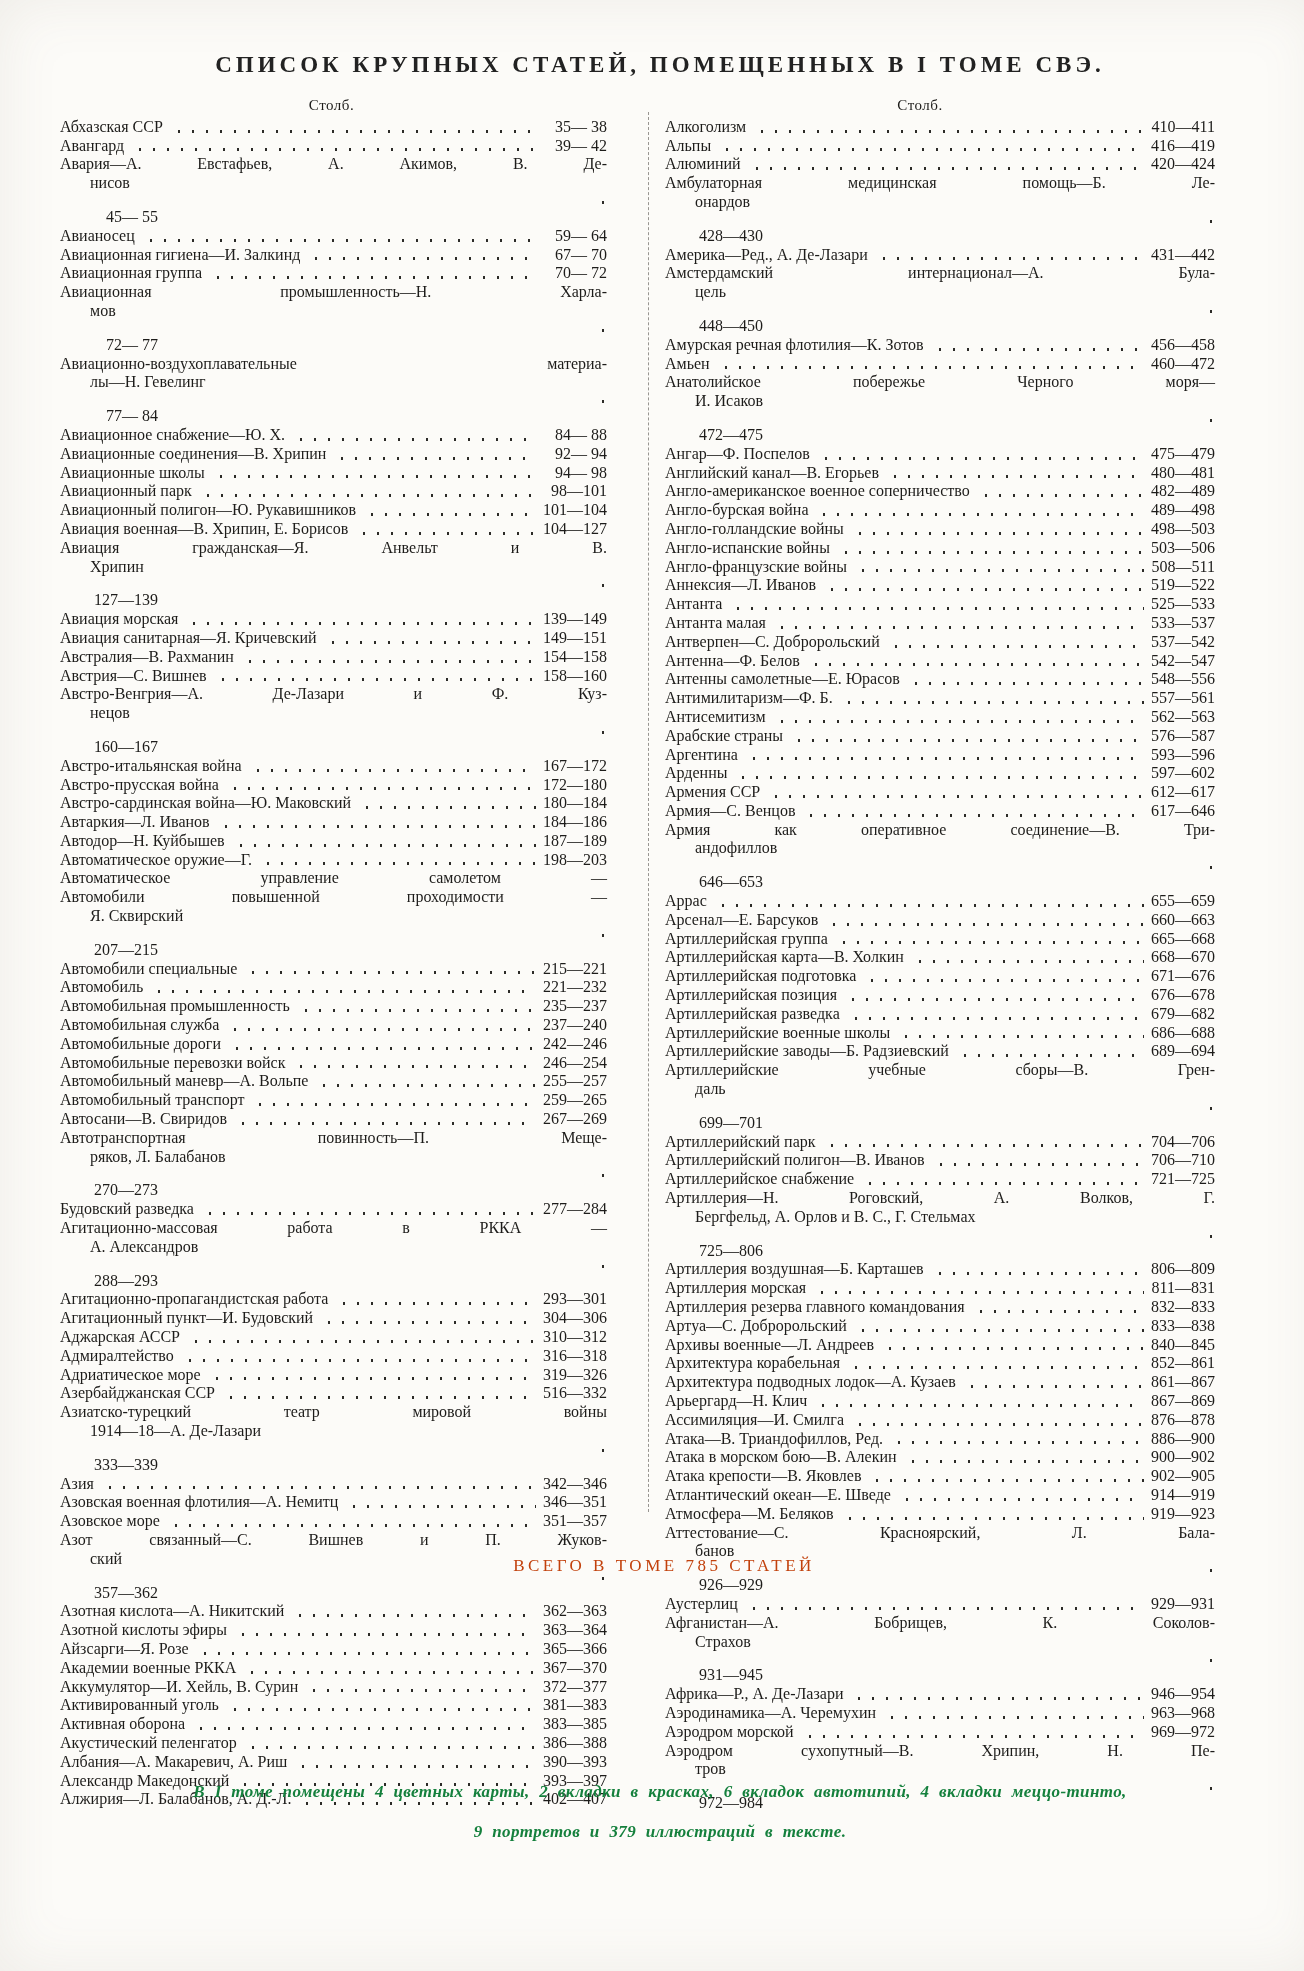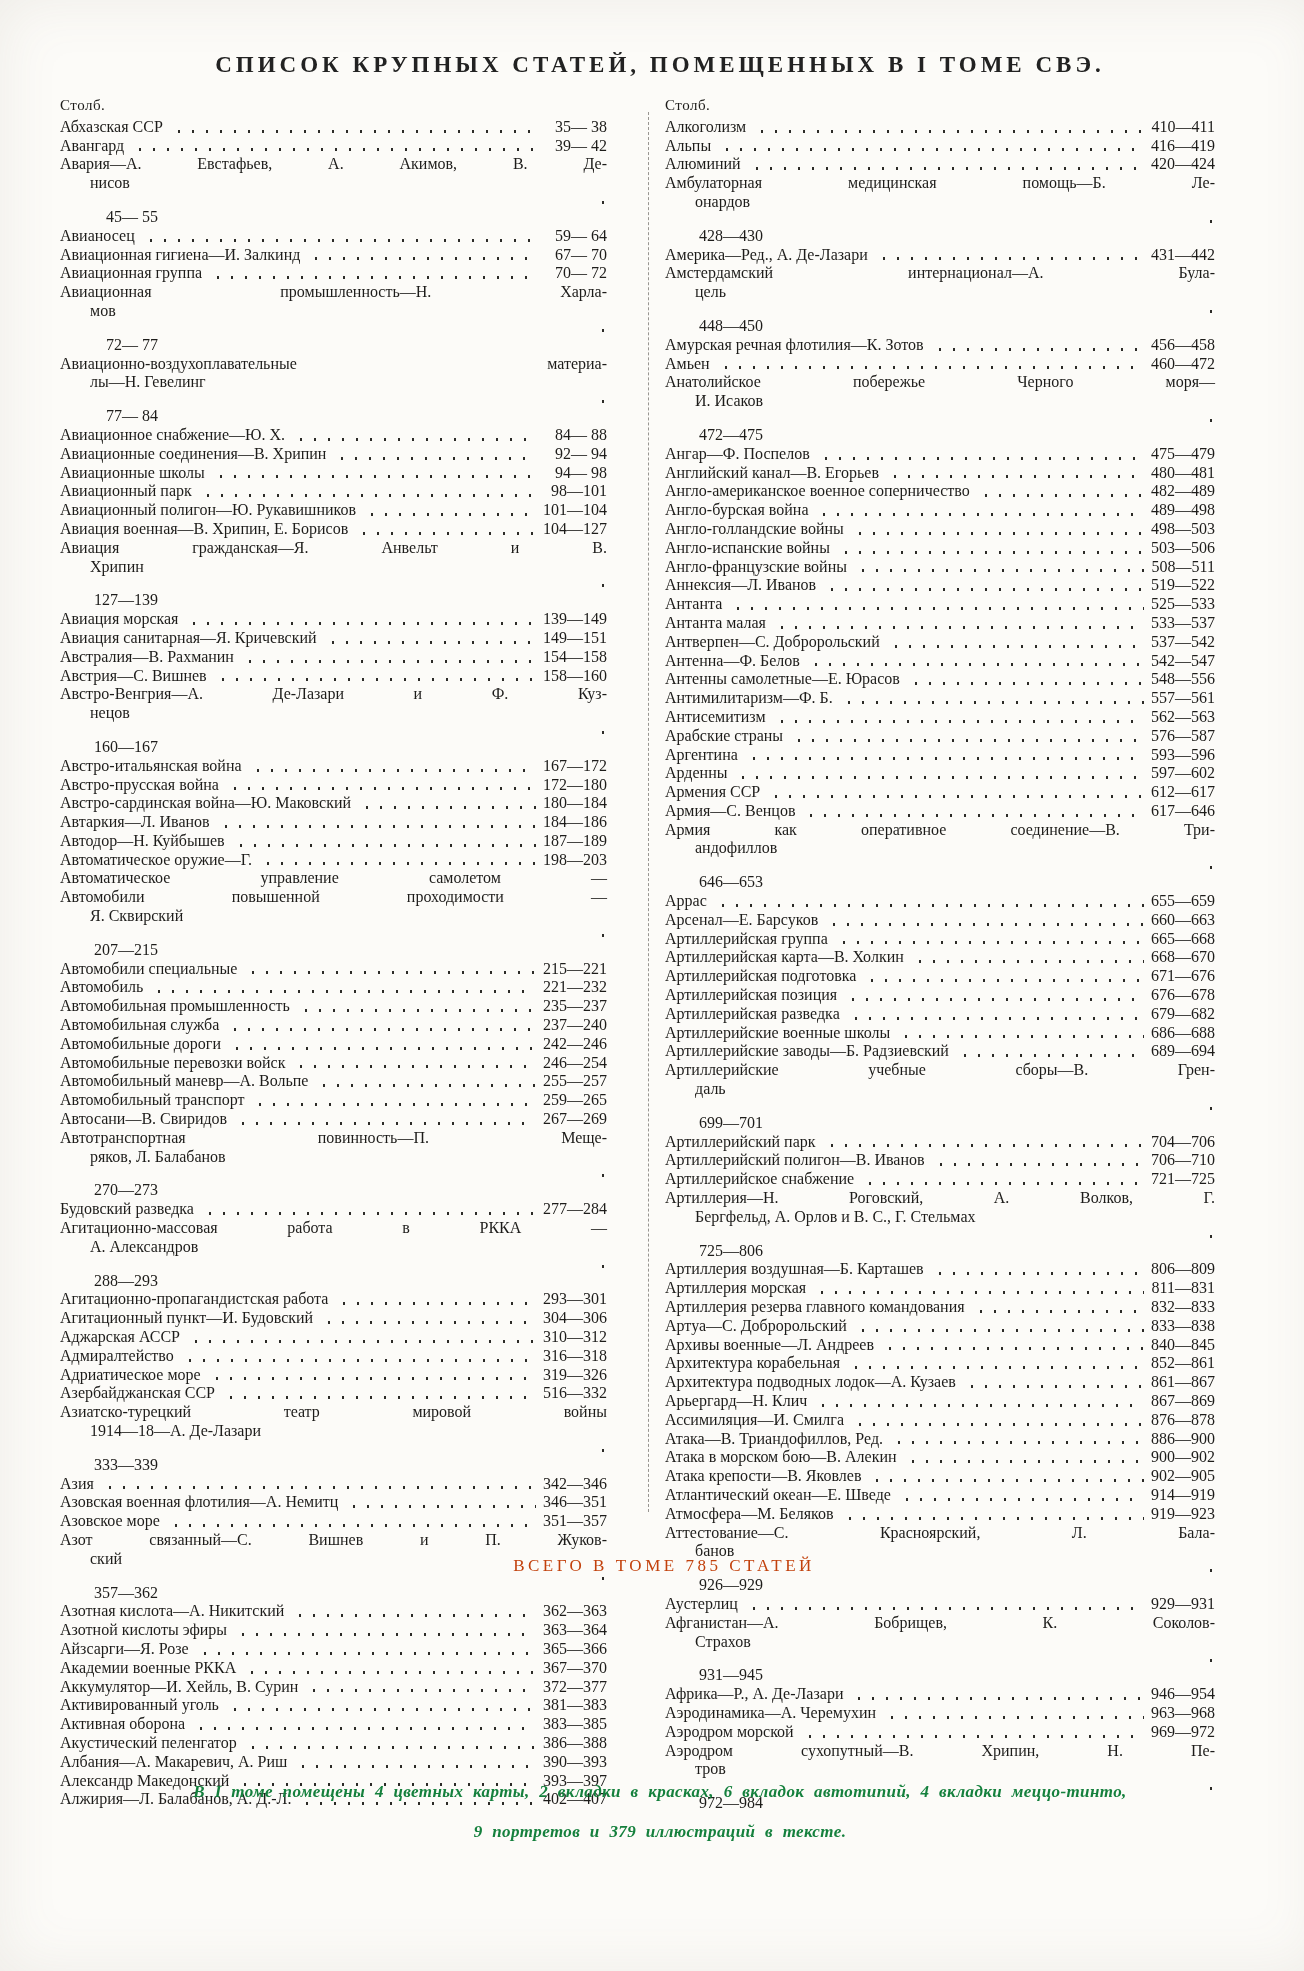--- a/index.html
+++ b/index.html
@@ -21,21 +21,21 @@
     color:#222;
     white-space:nowrap;
   }
   .cols{
     position:absolute;top:96px;left:60px;width:1155px;
     display:flex;gap:58px;
   }
   .col{width:547px;font-size:16px;line-height:18.8px;}
   .col.right{width:550px;}
   .stolb{
-    text-align:left;
+    text-align:center;
     font-size:15px;
     padding-right:4px;
     margin-bottom:3px;
     letter-spacing:.5px;
   }
   .col.right .stolb{padding-right:40px;}
   .row{display:flex;align-items:baseline;}
   .row.indent{padding-left:30px;flex-direction:column;}
   .lab{white-space:pre-wrap;}
   .row.wrapfirst .lab{

